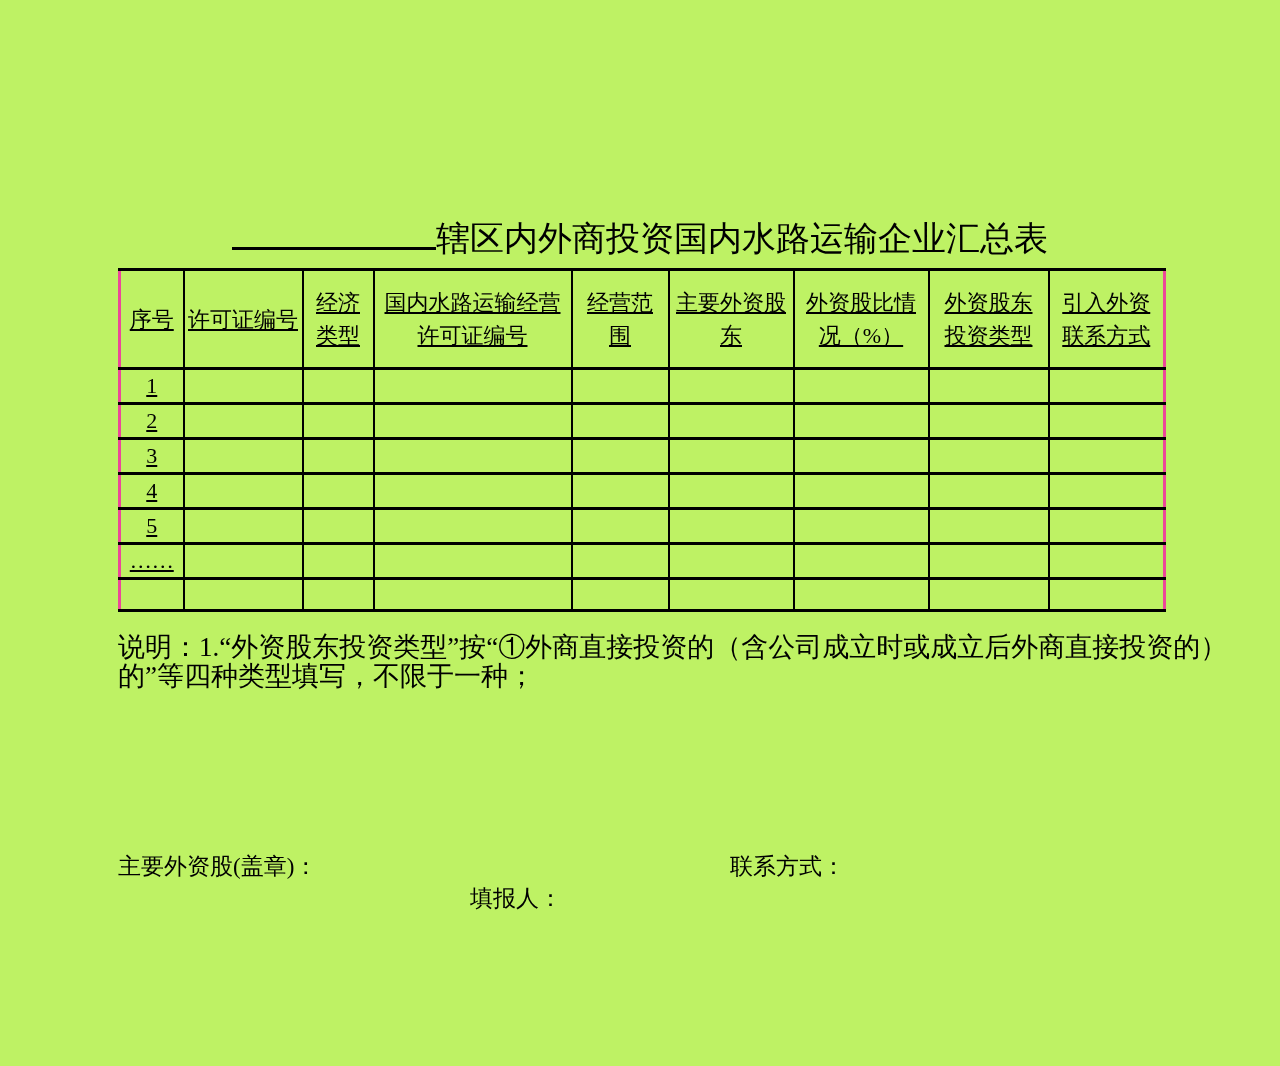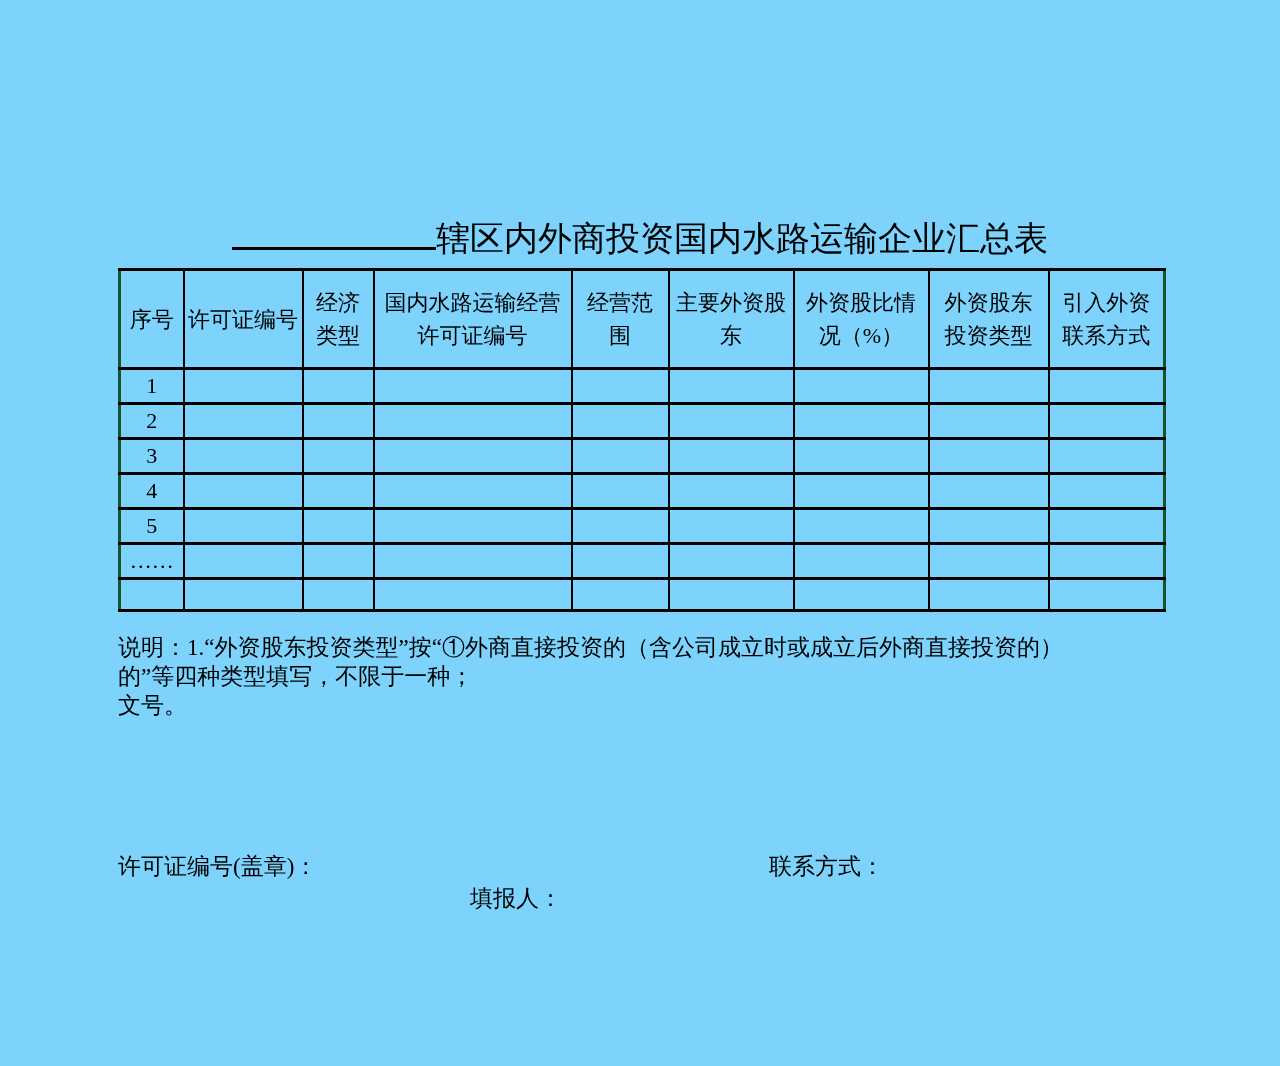--- a/index.html
+++ b/index.html
@@ -2,70 +2,71 @@
 <html><head>
 <meta charset="utf-8">
 <style>
   * { box-sizing: border-box; }
   html, body { margin: 0; padding: 0; background: #ffffff; }
   body {
     width: 1280px; height: 1066px;
     font-family: "Liberation Serif", "DejaVu Serif", serif;
     color: #000000;
   }
-  .page { position: relative; width: 1280px; height: 1066px; background: #7dd3fc; overflow: hidden; }
+  .page { position: relative; width: 1280px; height: 1066px; background: #bef264; overflow: hidden; }
 
   
   .title-line {
     position: absolute; top: 219px; left: 0; width: 1280px;
     text-align: center; font-size: 34px; line-height: 40px; white-space: nowrap;
   }
   .title-blank {
     display: inline-block; width: 204px; height: 30px;
     border-bottom: 3px solid #000000;
   }
 
   
   .form-table {
     position: absolute; top: 268px; left: 118px; width: 1045px;
     border-collapse: collapse; table-layout: fixed;
-    border: 3px solid #14532d;
+    border: 3px solid #ec4899;
+    text-decoration: underline;
   }
   .form-table th, .form-table td {
     border: 2px solid #000000;
     border-top-width: 3px; border-bottom-width: 3px;
     padding: 0 2px; text-align: center; vertical-align: middle;
     overflow: hidden;
   }
   .form-table th {
     height: 99px; font-weight: normal; font-size: 22px; line-height: 33px;
     white-space: pre-line;
   }
   .form-table tbody td { height: 32px; font-size: 22px; line-height: 32px; }
   col.c1 { width: 64px; }  col.c2 { width: 119px; } col.c3 { width: 71px; }
   col.c4 { width: 198px; } col.c5 { width: 97px; }  col.c6 { width: 125px; }
   col.c7 { width: 135px; } col.c8 { width: 120px; } col.c9 { width: 116px; }
 
   
   .notes {
     position: absolute; top: 633px; left: 118px; width: 1075px;
-    font-size: 23px; line-height: 29px;
+    font-size: 27px; line-height: 29px;
   }
   .note-line { white-space: nowrap; }
   .note-line.indent { padding-left: 72px; }
 
   
   .footer-line {
     position: absolute; top: 851px; left: 118px; width: 1110px; height: 40px;
     font-size: 23px;
   }
   .footer-line span { position: absolute; top: 0; white-space: nowrap; }
   .f-unit { left: 0; }
   .f-person { left: 352px; margin-top: 32px; }
-  .f-contact { left: 612px; margin-left: 39px; }
+  .f-contact { left: 612px; }
 </style>
 </head>
 <body>
 
 <div class="page">
 
   <div class="title-line">
     <span class="title-blank"></span><span>辖区内外商投资国内水路运输企业汇总表</span>
   </div>
 
@@ -178,22 +179,21 @@
           <td></td>
           <td></td>
           <td></td>
       </tr>
     </tbody>
   </table>
 
   <div class="notes">
     <div class="note-line">说明：1.“外资股东投资类型”按“①外商直接投资的（含公司成立时或成立后外商直接投资的）</div>
     <div class="note-line">的”等四种类型填写，不限于一种；</div>
-    <div class="note-line">文号。</div>
   </div>
 
   <div class="footer-line">
-    <span class="f-unit">许可证编号(盖章)：</span>
+    <span class="f-unit">主要外资股(盖章)：</span>
     <span class="f-person">填报人：</span>
     <span class="f-contact">联系方式：</span>
   </div>
 
 </div>
 
 </body></html>

